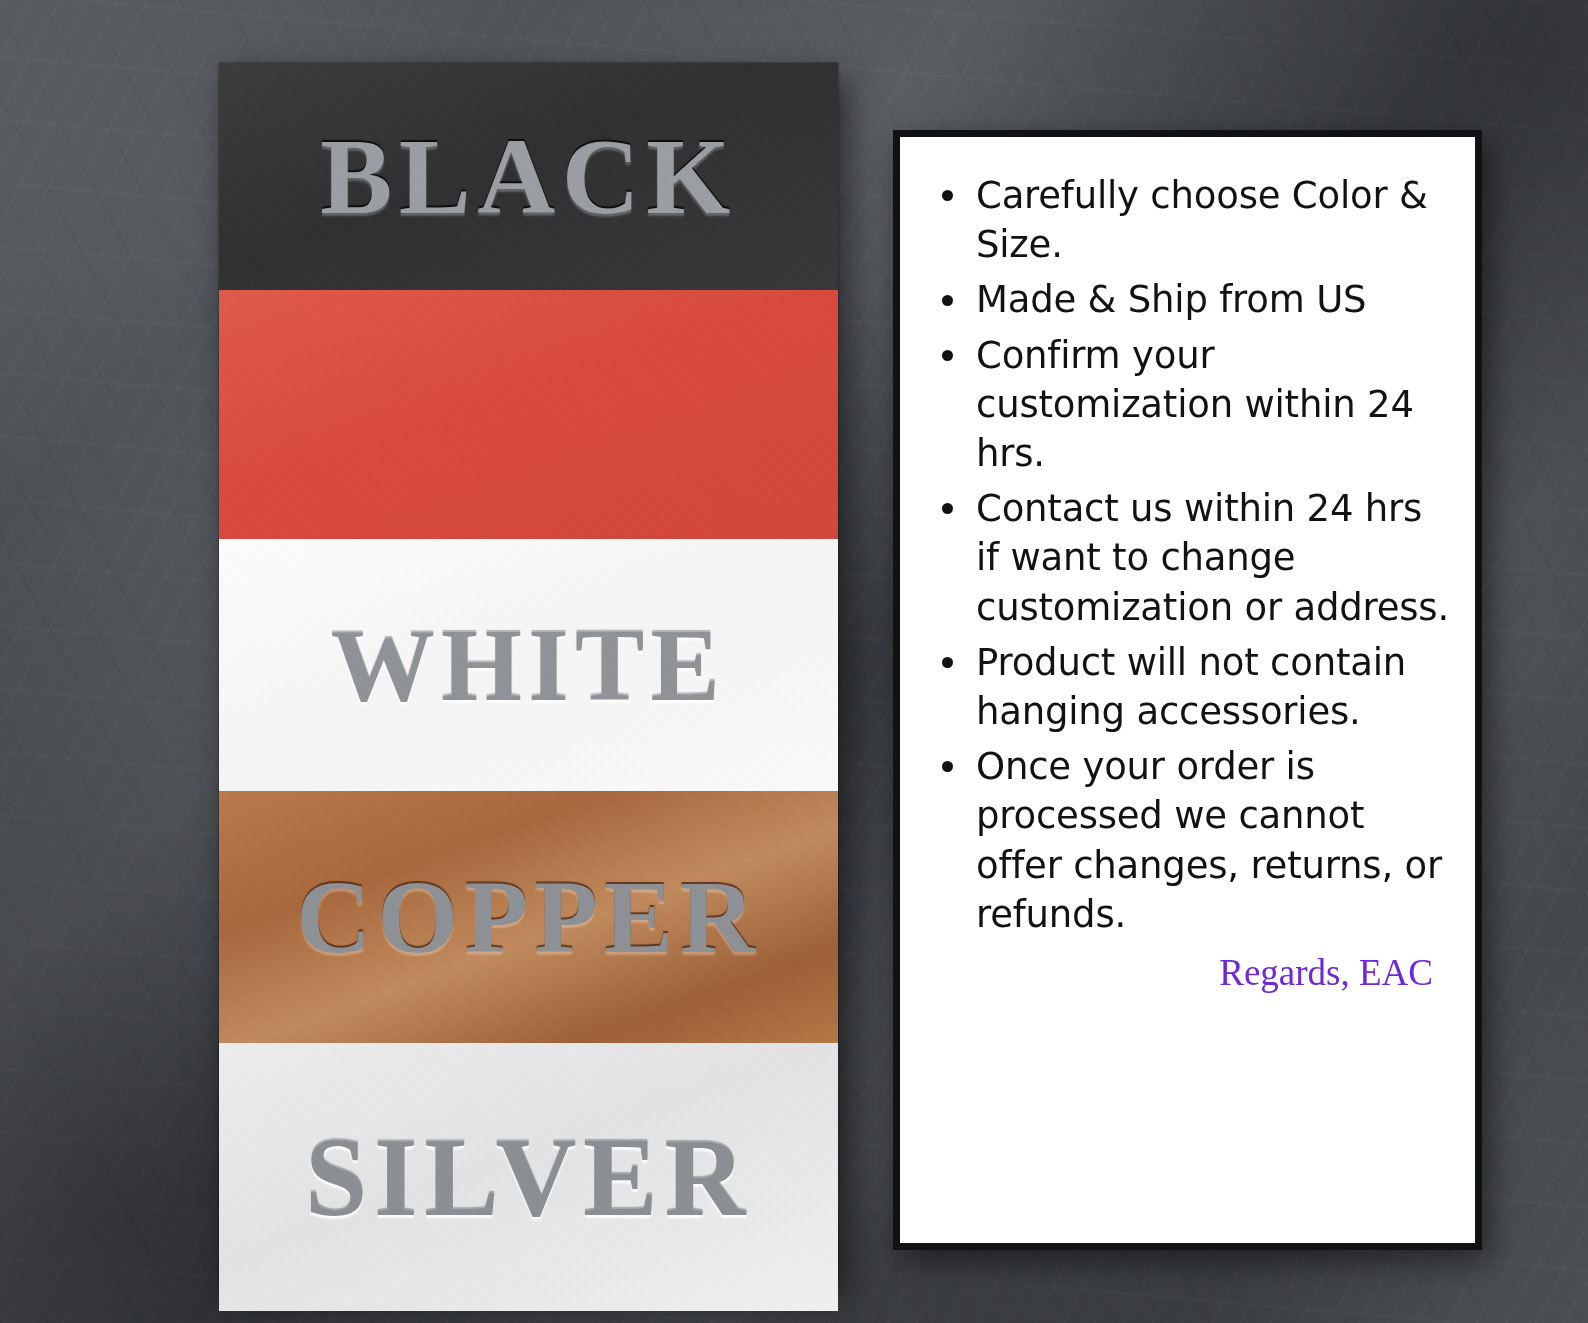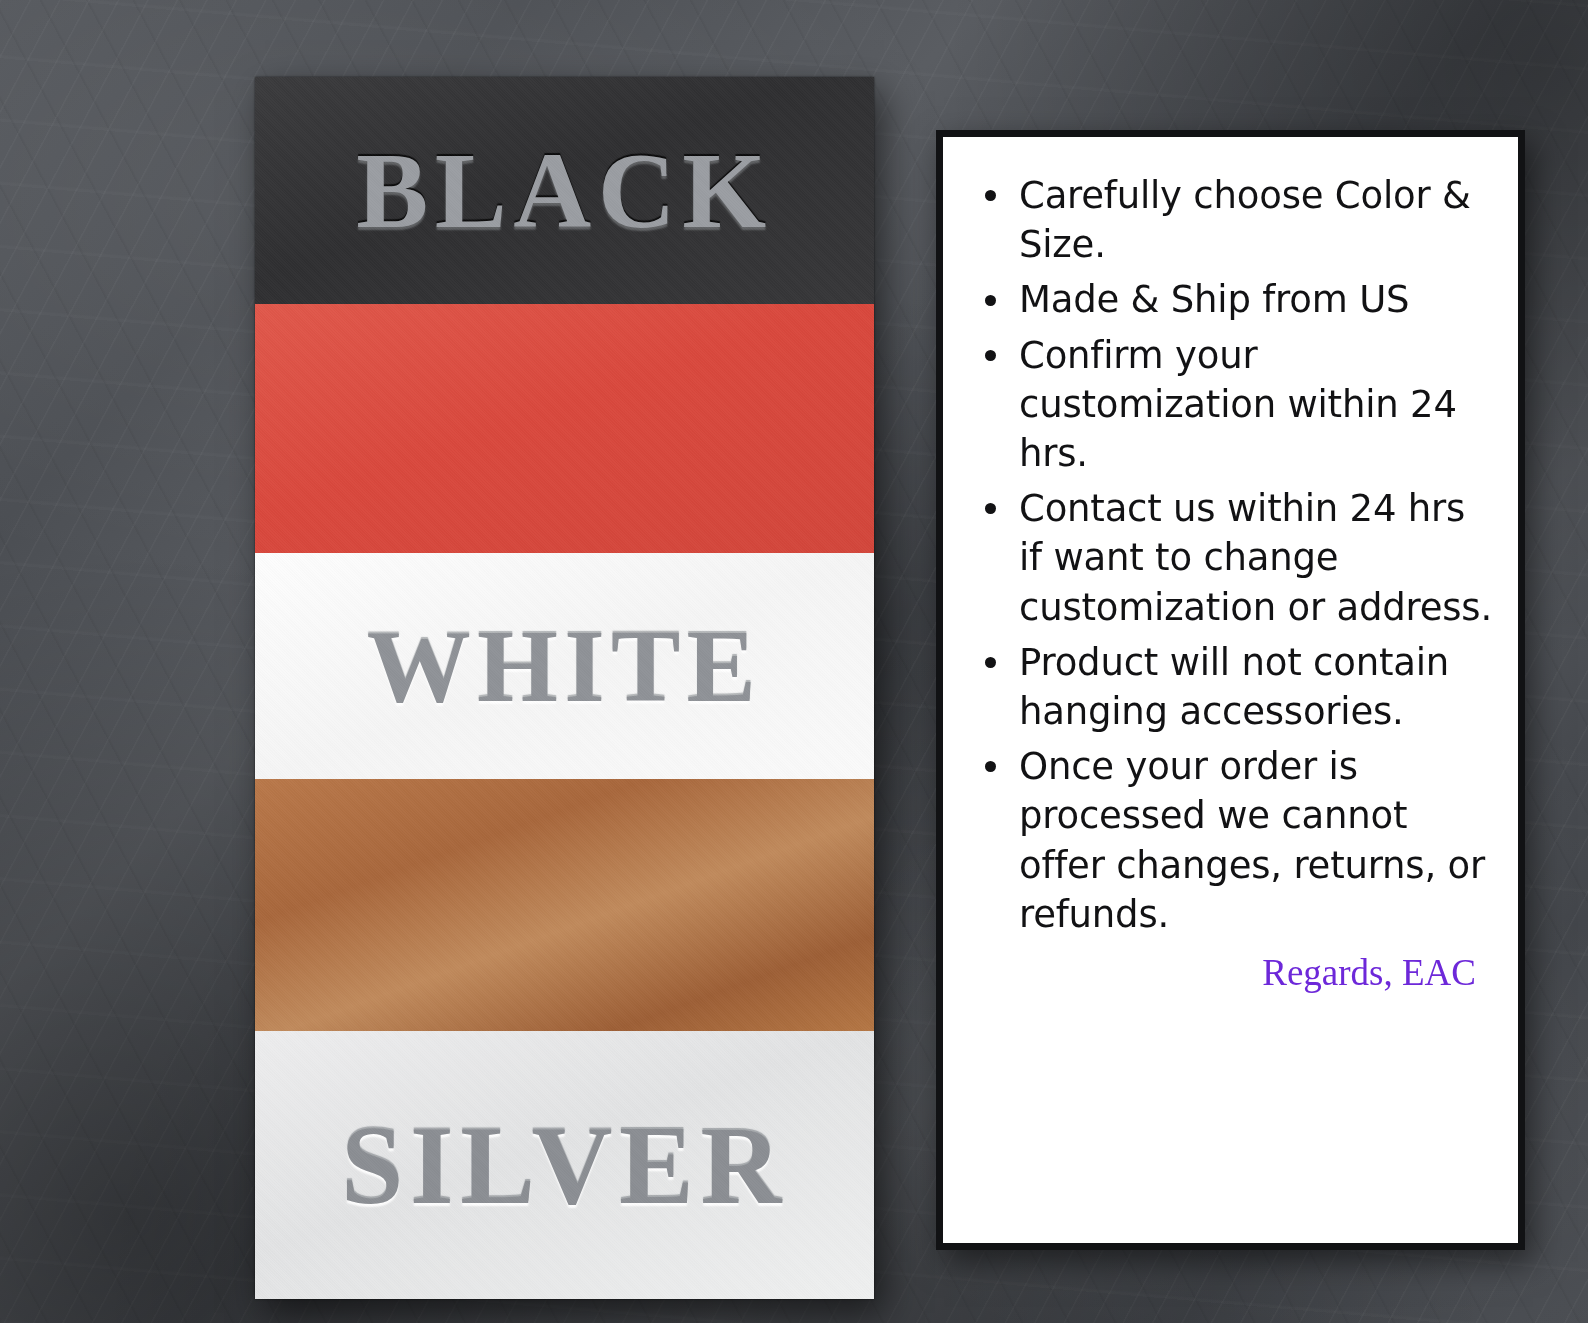--- a/index.html
+++ b/index.html
@@ -39,26 +39,25 @@
       radial-gradient(circle at 8% 92%, rgba(0,0,0,0.35), rgba(0,0,0,0) 35%),
       radial-gradient(circle at 97% 5%, rgba(0,0,0,0.30), rgba(0,0,0,0) 30%),
       radial-gradient(circle at 50% 100%, rgba(0,0,0,0.28), rgba(0,0,0,0) 45%);
     pointer-events: none;
   }
 
   
   .swatch-stack {
     position: absolute;
     left: 219px;
-    top: 77px;
+    top: 63px;
     width: 619px;
     height: 1222px;
     box-shadow: 10px 14px 34px rgba(0,0,0,0.55), 0 0 2px rgba(0,0,0,0.6);
     z-index: 2;
-    margin-left: 36px;
   }
   .swatch {
     position: relative;
     width: 100%;
     display: flex;
     align-items: center;
     justify-content: center;
     overflow: hidden;
   }
   .swatch-label {
@@ -74,21 +73,21 @@
       0 2px 1px rgba(255,255,255,0.22),
       1px 1px 2px rgba(0,0,0,0.35);
   }
 
   .sw-black { height: 227px; background: linear-gradient(160deg, #3b3b3d 0%, #2f2f31 45%, #373739 100%); }
   .sw-black .swatch-label { font-size: 108px; color: #9a9da2; text-shadow: 0 -2px 1px rgba(0,0,0,0.8), 0 3px 2px rgba(210,215,220,0.30); }
 
   .sw-red { height: 249px; background: linear-gradient(160deg, #e0584b 0%, #d9483d 45%, #d2463b 100%); }
   .sw-red .swatch-label { font-size: 112px; color: #8f9296; text-shadow: 0 -2px 1px rgba(90,20,15,0.75), 0 3px 2px rgba(255,210,205,0.28); }
 
-  .sw-white { height: 226px; background: linear-gradient(160deg, #fdfdfd 0%, #f5f5f5 50%, #fafafa 100%); }
+  .sw-white { height: 252px; background: linear-gradient(160deg, #fdfdfd 0%, #f5f5f5 50%, #fafafa 100%); }
   .sw-white .swatch-label { font-size: 104px; color: #8f9297; text-shadow: 0 -2px 1px rgba(120,125,130,0.55), 0 3px 2px rgba(255,255,255,0.95); }
 
   .sw-copper { height: 252px; background: linear-gradient(160deg, #b9784a 0%, #a8673c 30%, #c08a5c 55%, #9d5f36 80%, #b47644 100%); }
   .sw-copper .swatch-label { font-size: 104px; color: #8d9196; text-shadow: 0 -2px 1px rgba(70,35,15,0.8), 0 3px 2px rgba(255,225,200,0.35); }
 
   .sw-silver { height: 268px; background: linear-gradient(160deg, #ededee 0%, #e2e3e4 45%, #eff0f0 100%); justify-content: center; }
   .sw-silver .swatch-label { font-size: 112px; color: #8b8e93; text-shadow: 0 -2px 1px rgba(120,125,130,0.6), 0 3px 2px rgba(255,255,255,0.95); }
 
   
   .grain {
@@ -96,21 +95,21 @@
     inset: 0;
     pointer-events: none;
     background:
       repeating-linear-gradient(45deg, rgba(255,255,255,0.035) 0 1px, rgba(0,0,0,0.02) 1px 2px);
     opacity: 0.6;
   }
 
   
   .notes-card {
     position: absolute;
-    left: 936px;
+    left: 893px;
     top: 130px;
     width: 589px;
     height: 1120px;
     background: #ffffff;
     border: 7px solid #111214;
     box-sizing: border-box;
     box-shadow: 8px 12px 30px rgba(0,0,0,0.5);
     padding: 34px 26px 24px 30px;
     z-index: 3;
   }
@@ -164,20 +163,21 @@
       <span class="grain"></span>
     </div>
 
     <div class="swatch sw-white">
       <span class="grain"></span>
       <span class="swatch-label">WHITE</span>
     </div>
 
     <div class="swatch sw-copper">
       <span class="grain"></span>
+      <span class="swatch-label">COPPER</span>
     </div>
 
     <div class="swatch sw-silver">
       <span class="grain"></span>
       <span class="swatch-label">SILVER</span>
     </div>
 
   </div>
 
   <div class="notes-card">

